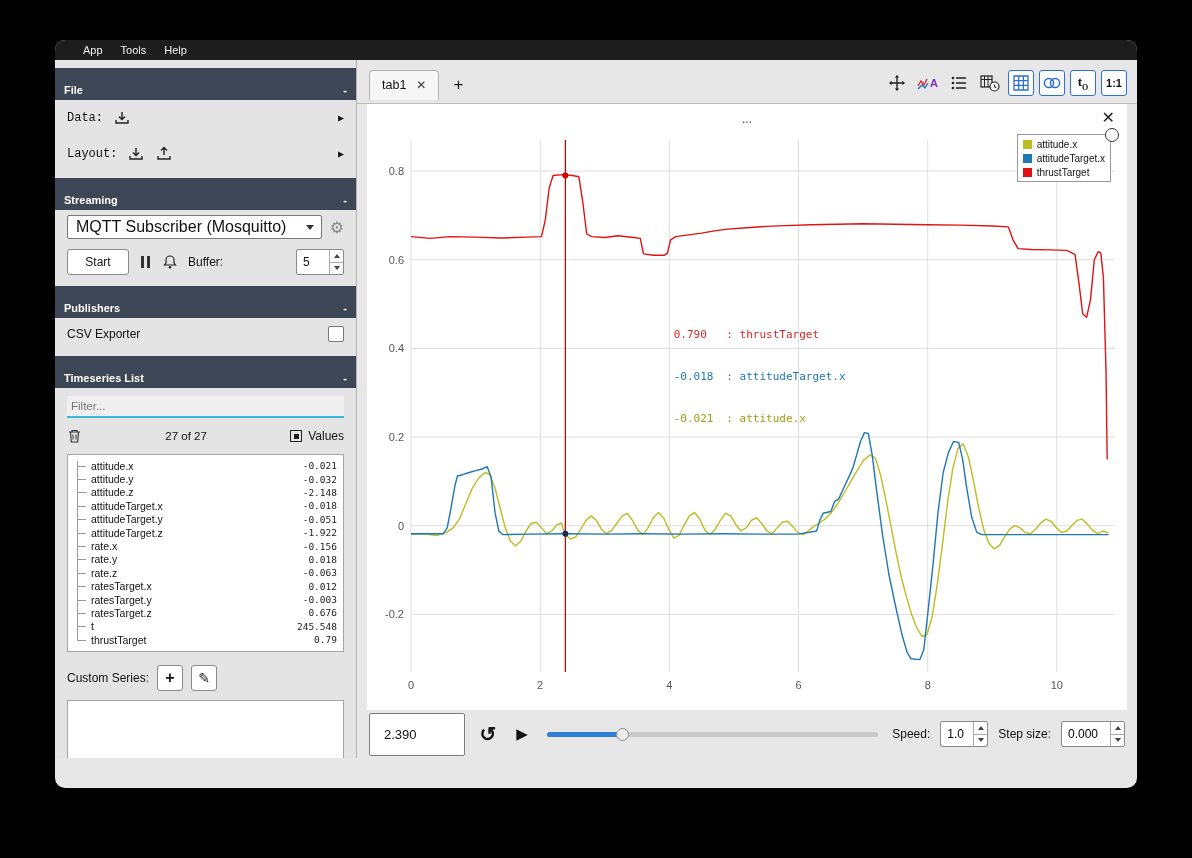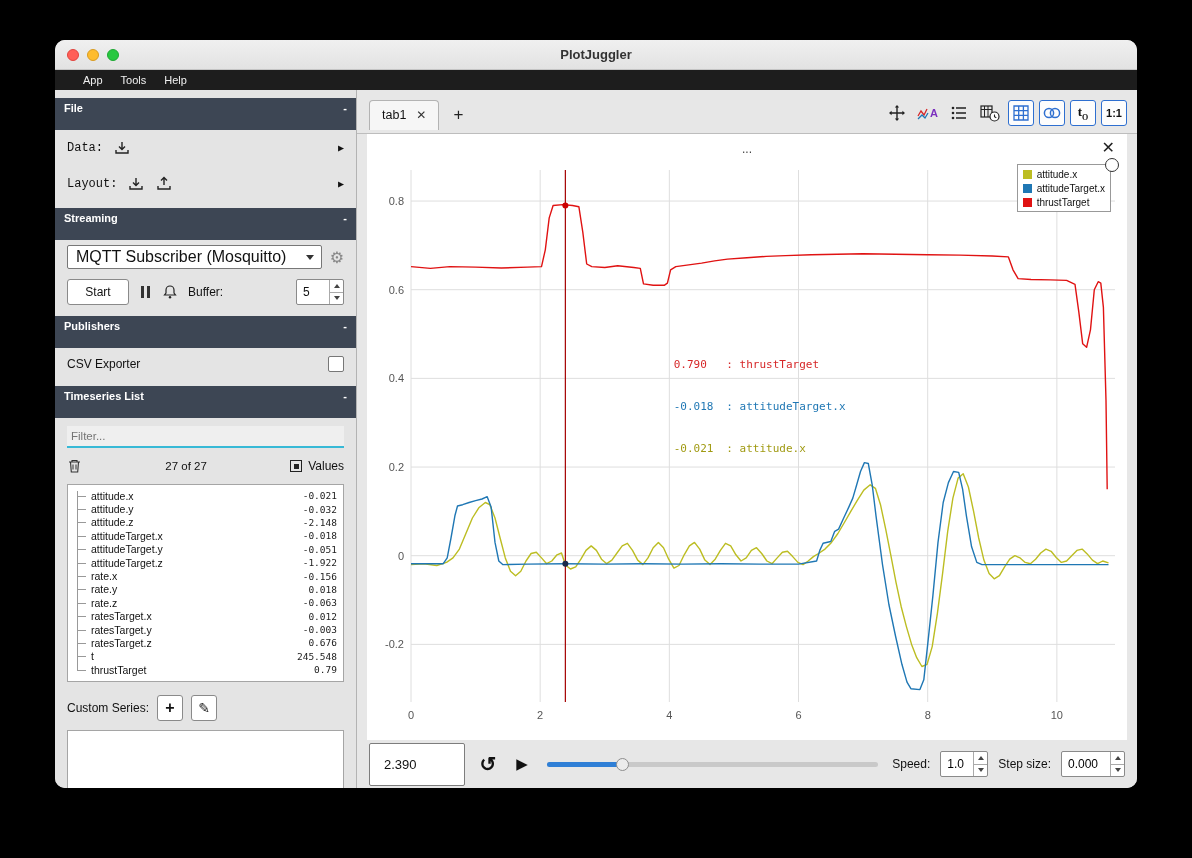--- a/index.html
+++ b/index.html
@@ -16,21 +16,21 @@
   
   .menubar { height:20px; background:#1d1d1d; display:flex; align-items:center; padding-left:20px; gap:2px; }
   .menu-item { color:#f0f0f0; font-size:11px; padding:0 8px; line-height:20px; }
 
   
   .content { display:flex; height:698px; }
   .sidebar { width:302px; background:#e4e4e4; border-right:1px solid #b3b3b3; overflow:hidden; }
   .main { flex:1; display:flex; flex-direction:column; background:#e7e7e7; }
 
   
-  .sec-head { height:20px; background:#3d4654; color:#fff; font-size:11px; font-weight:bold; display:flex; align-items:flex-end; justify-content:space-between; padding:16px 9px; margin-top:6px; }
+  .sec-head { height:20px; background:#3d4654; color:#fff; font-size:11px; font-weight:bold; display:flex; align-items:flex-start; justify-content:space-between; padding:16px 9px; margin-top:6px; }
   .sec-head:first-child { margin-top:8px; }
   .row { display:flex; align-items:center; padding:0 12px; font-size:12px; color:#111; }
   .row-data, .row-layout { height:36px; gap:10px;font-family:Liberation Mono, monospace; }
   .spacer { flex:1; }
   .expand { font-size:10px; color:#111; }
   .icon-btn { display:flex; align-items:center; justify-content:center; background:none; border:none; }
   .row-combo { height:34px; gap:8px; }
   .combo { flex:1; height:24px; background:#fff; border:1px solid #777; border-radius:2px; display:flex; align-items:center; padding:0 8px; font-size:16px; position:relative; }
   .combo .chev { position:absolute; right:7px; top:9px; width:0; height:0; border-left:4px solid transparent; border-right:4px solid transparent; border-top:5px solid #333; }
   .gear { font-size:16px; color:#888; }
@@ -108,28 +108,20 @@
   .slider-fill { position:absolute; left:0; top:8px; height:5px; background:#2f7fd6; border-radius:3px 0 0 3px; }
   .slider-handle { position:absolute; top:4px; width:13px; height:13px; border-radius:50%; background:#ececec; border:1px solid #8e8e8e; }
   .spin-speed { width:48px; height:26px; }
   .spin-step { width:64px; height:26px; }
 </style>
 </head>
 <body>
 
 <div class="window">
 
-  <div class="titlebar">
-    <div class="traffic">
-      <span class="dot red"></span>
-      <span class="dot yellow"></span>
-      <span class="dot green"></span>
-    </div>
-    <div class="title">PlotJuggler</div>
-  </div>
 
   <div class="menubar">
       <span class="menu-item">App</span>
       <span class="menu-item">Tools</span>
       <span class="menu-item">Help</span>
     </div>
 
   <div class="content">
 
     <div class="sidebar">

